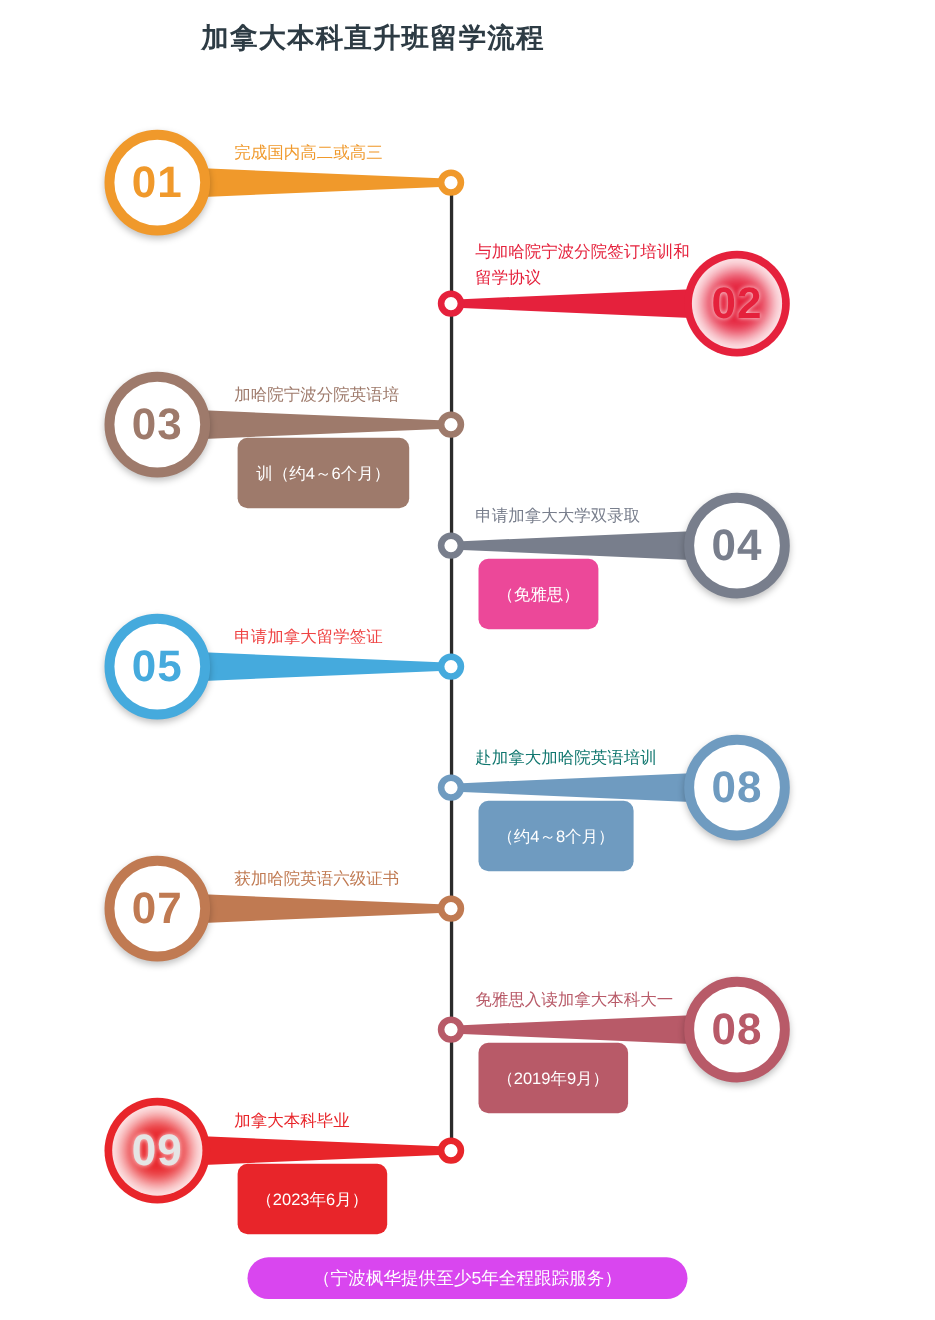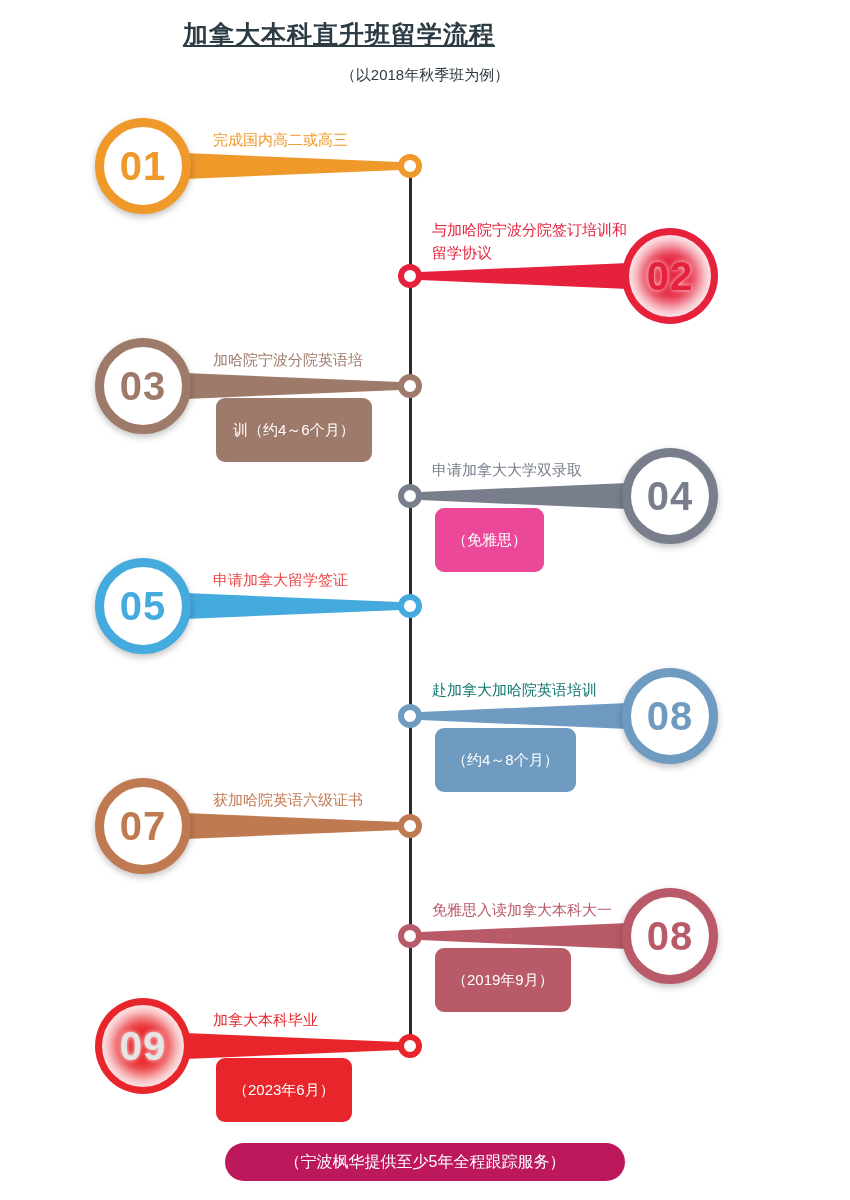--- a/index.html
+++ b/index.html
@@ -11,21 +11,20 @@
     position:relative;
   }
   .page{position:relative;width:850px;height:1200px;}
 
   
   .title{
     position:absolute;top:18px;left:0;width:678px;
     text-align:center;
     font-size:25px;font-weight:bold;color:#2d3b44;
     letter-spacing:1px;
-    text-decoration:underline;
   }
   .subtitle{
     position:absolute;top:66px;left:0;width:850px;
     text-align:center;
     font-size:15px;color:#2d3b44;
   }
 
   
   .spine{
     position:absolute;
@@ -101,34 +100,33 @@
     white-space:nowrap;
     z-index:4;
   }
 
   
   .footer{
     position:absolute;
     left:225px;top:1143px;
     width:400px;height:38px;
     border-radius:19px;
-    background:#be185d;
+    background:#d946ef;
     color:#ffffff;
     display:flex;align-items:center;justify-content:center;
     font-size:16px;
     z-index:3;
   }
 </style>
 </head>
 <body>
 
 <div class="page">
 
   <div class="title">加拿大本科直升班留学流程</div>
-  <div class="subtitle">（以2018年秋季班为例）</div>
 
   <div class="spine"></div>
 
   <div id="steps-root">
       <div class="step" style="top: 0px;">
         <div class="stem" style="left: 185px; top: 151px;">
           <svg width="215" height="30" viewBox="0 0 215 30">
             <polygon points="0,2 215,11 215,19 0,28" fill="#F0992B"></polygon>
           </svg>
         </div>

